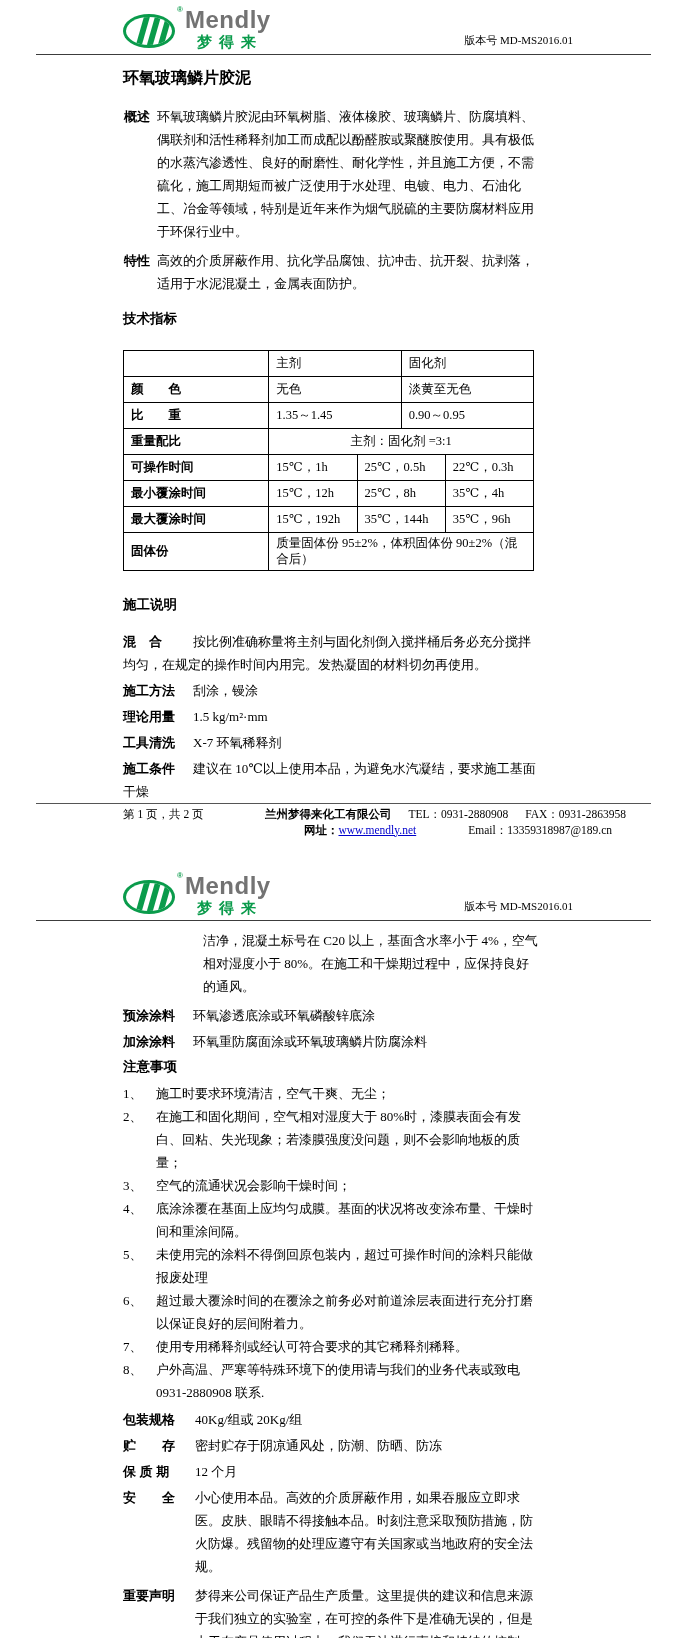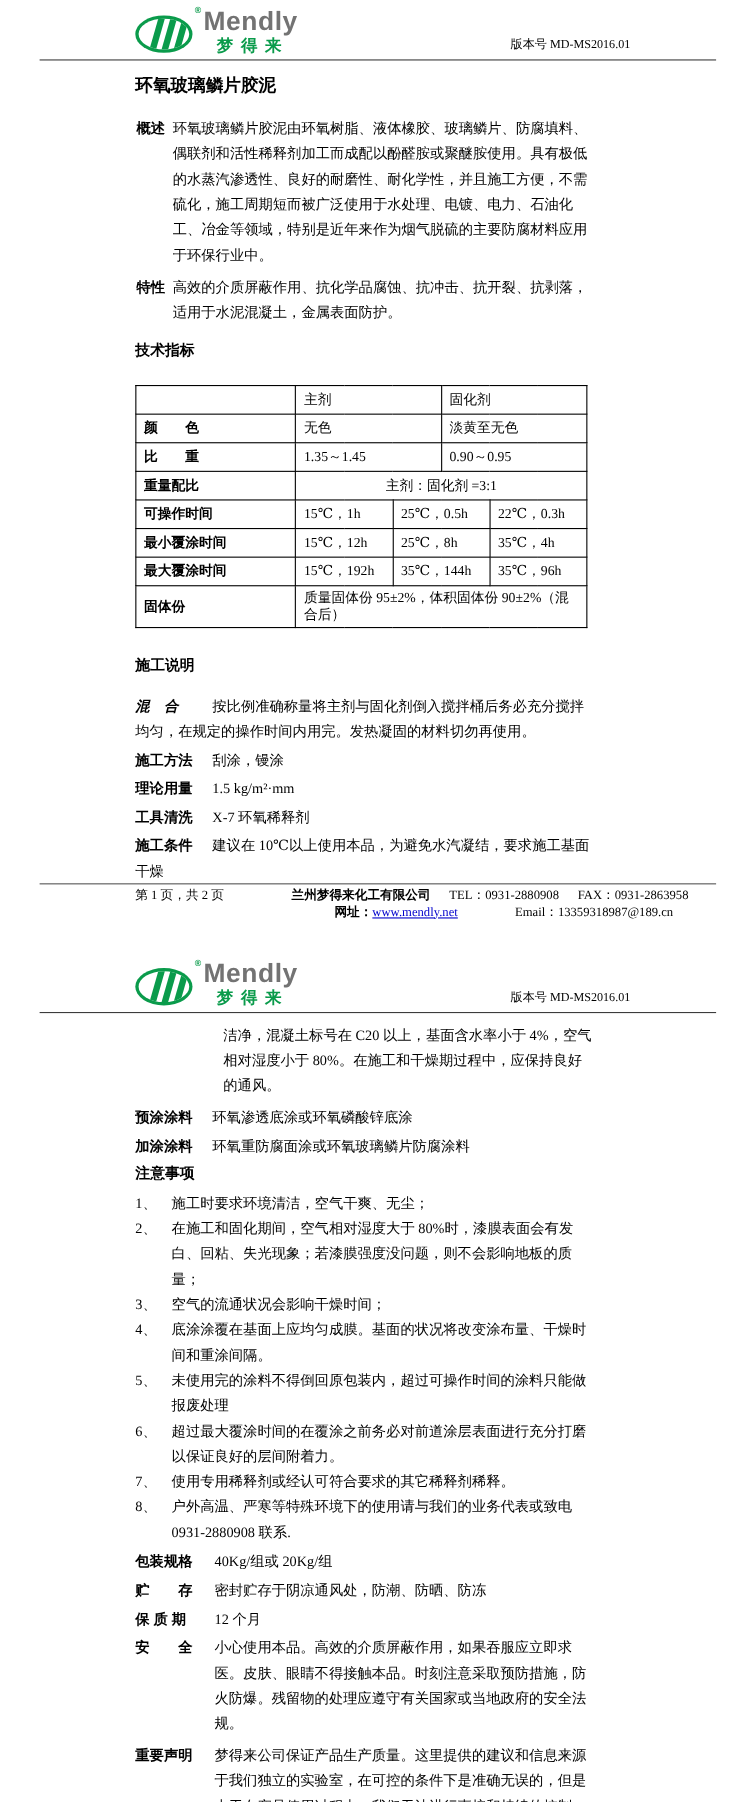--- a/index.html
+++ b/index.html
@@ -86,21 +86,21 @@
     vertical-align:middle;
     line-height:1.3;
   }
   .tech-table .rowlbl{
     font-weight:bold;
     font-family:"Liberation Sans","DejaVu Sans",sans-serif;
   }
   .tech-table .center{text-align:center;}
   
   .para{margin-top:14px;}
-  .para .lbl{display:inline-block;width:70px;font-style:italic;}
+  .para .lbl{display:inline-block;width:70px;}
   .kv{margin-top:3px;}
   .kv .lbl{display:inline-block;width:70px;}
   .kv2{position:relative;padding-left:72px;margin-top:3px;line-height:23px;}
   .kv2>.lbl{position:absolute;left:0;top:0;}
   .cont-para{margin:8px 0 0 80px;line-height:23px;}
   .note{position:relative;padding-left:33px;margin-top:0;}
   .note .num{position:absolute;left:0;top:0;}
 
   
   .page-footer{margin-top:auto;}

